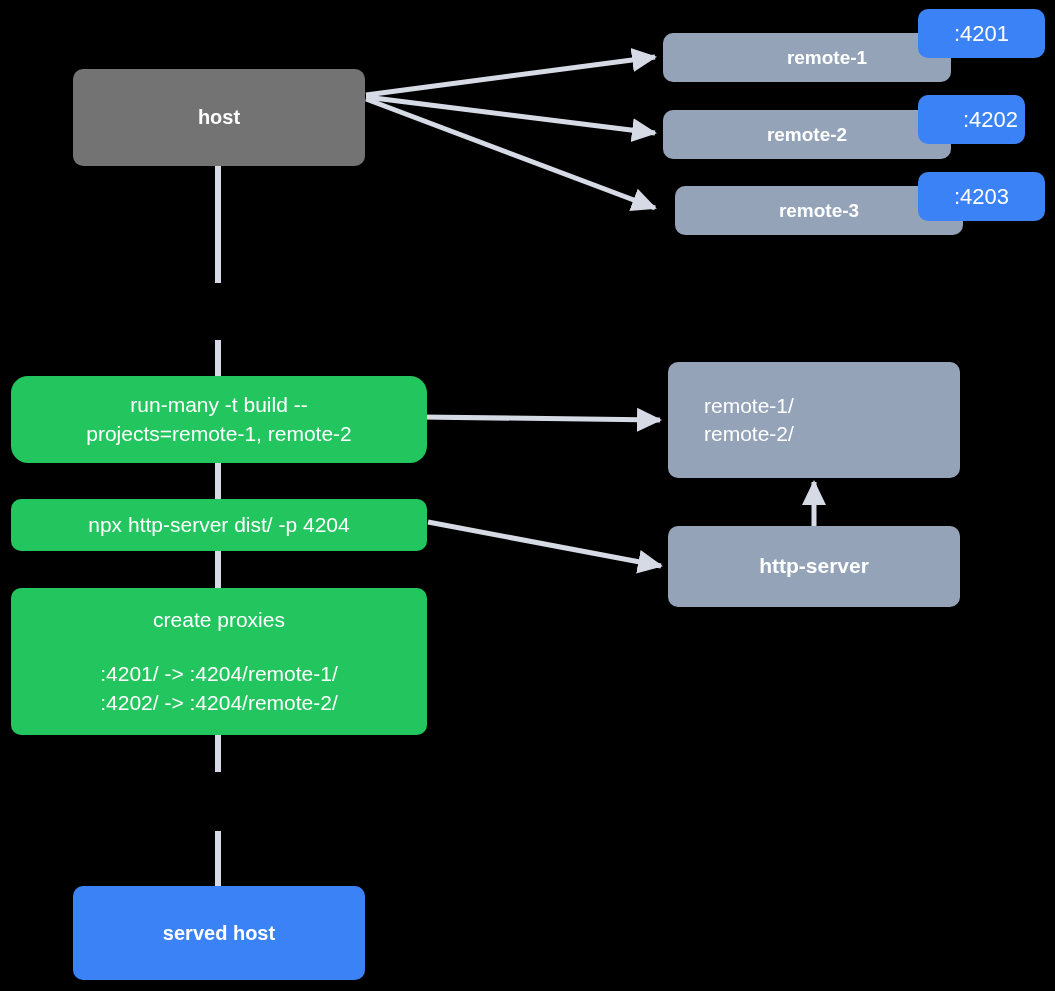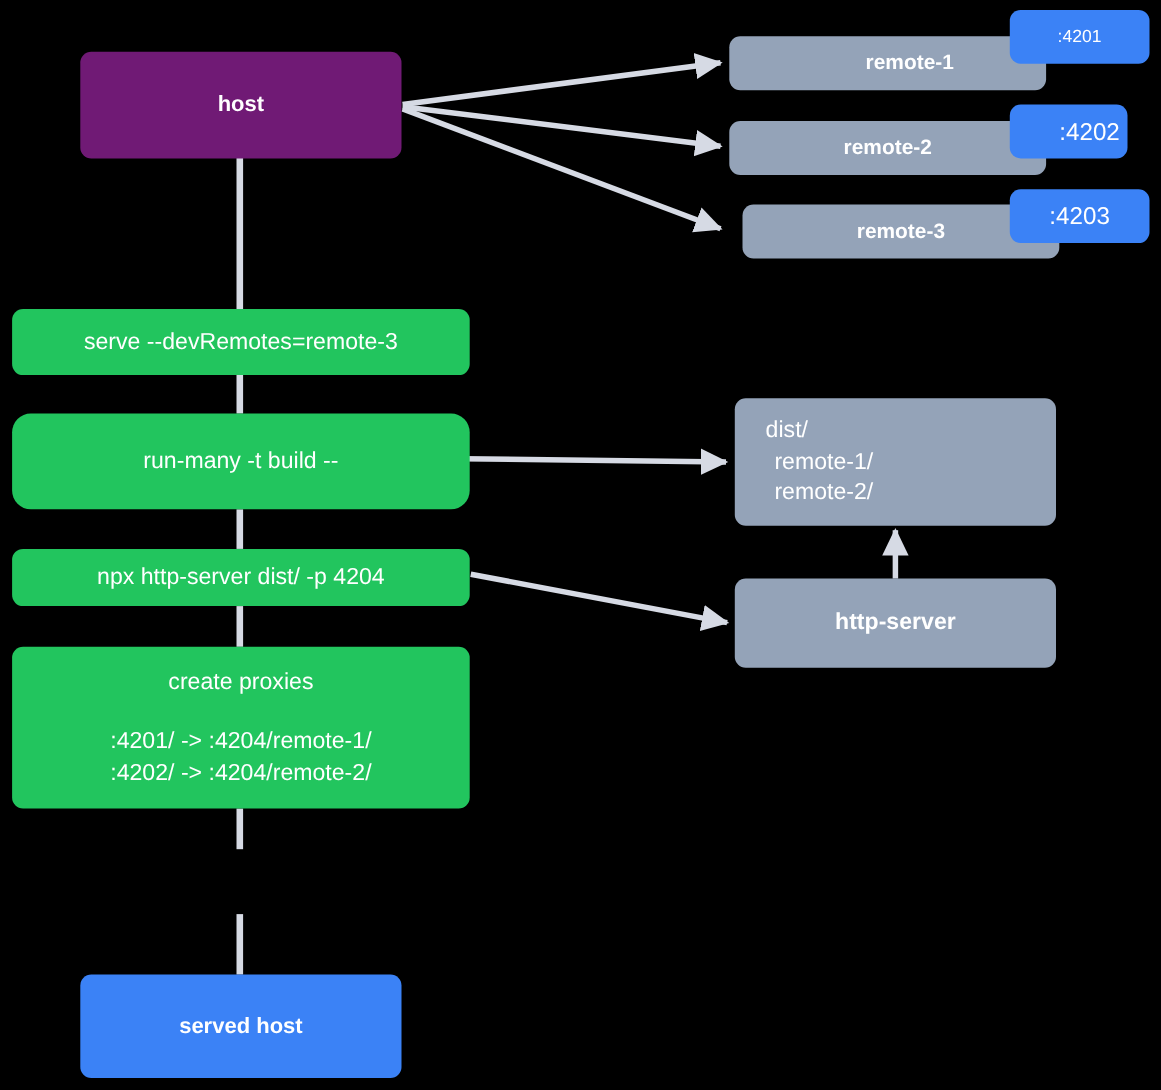--- a/index.html
+++ b/index.html
@@ -27,21 +27,22 @@
     border-radius: 10px;
     color: #ffffff;
     text-align: center;
     line-height: 1.35;
     z-index: 3;
   }
   .node.bold {
     font-weight: bold;
   }
   .node-host {
-    background: #701a75;
+    background: #737373;
+    margin-top: 22px;
   }
   .node-green {
     background: #22C55E;
   }
   .node-slate {
     background: #94A3B8;
   }
   .node-blue {
     background: #3B82F6;
   }
@@ -115,64 +116,61 @@
     <path class="edge-line" d="M814,526 L814,482" marker-end="url(#arrowhead)"></path>
   </svg>
 
   <div class="node node-host bold" style="left:73px; top:47px; width:292px; height:97px; font-size:20px;">
     <span>host</span>
   </div>
 
   <div class="node node-slate bold" style="left:663px; top:33px; width:288px; height:49px; font-size:19px;padding-left:40px;">
     <span>remote-1</span>
   </div>
-  <div class="badge" style="left:918px; top:9px; width:127px; height:49px; font-size:16px;">
+  <div class="badge" style="left:918px; top:9px; width:127px; height:49px; font-size:22px;">
     <span>:4201</span>
   </div>
 
   <div class="node node-slate bold" style="left:663px; top:110px; width:288px; height:49px; font-size:19px;">
     <span>remote-2</span>
   </div>
   <div class="badge" style="left:918px; top:95px; width:107px; height:49px; font-size:22px;padding-left:38px;">
     <span>:4202</span>
   </div>
 
   <div class="node node-slate bold" style="left:663px; top:186px; width:288px; height:49px; font-size:19px;margin-left:12px;">
     <span>remote-3</span>
   </div>
   <div class="badge" style="left:918px; top:172px; width:127px; height:49px; font-size:22px;">
     <span>:4203</span>
   </div>
 
-  <div class="node node-green" style="left:11px; top:281px; width:416px; height:60px; font-size:21px;">
-    <span>serve --devRemotes=remote-3</span>
-  </div>
 
   <div class="node node-green" style="left:11px; top:376px; width:416px; height:87px; font-size:21px;border-radius:17px;">
     <span>run-many -t build --</span>
+    <span>projects=remote-1, remote-2</span>
   </div>
 
   <div class="node node-green" style="left:11px; top:499px; width:416px; height:52px; font-size:21px;">
     <span>npx http-server dist/ -p 4204</span>
   </div>
 
   <div class="node node-green" style="left:11px; top:588px; width:416px; height:147px; font-size:21px;">
     <span>create proxies</span>
     <span class="proxy-gap"></span>
     <span>:4201/ -&gt; :4204/remote-1/</span>
     <span>:4202/ -&gt; :4204/remote-2/</span>
   </div>
 
 
   <div class="node node-blue bold" style="left:73px; top:886px; width:292px; height:94px; font-size:20px;">
     <span>served host</span>
   </div>
 
   <div class="node node-slate" style="left:668px; top:362px; width:292px; height:116px; font-size:21px; align-items:flex-start;">
-    <span class="dist-inner">dist/</span>
     <span class="dist-inner dist-line-indent">remote-1/</span>
     <span class="dist-inner dist-line-indent">remote-2/</span>
   </div>
 
   <div class="node node-slate bold" style="left:668px; top:526px; width:292px; height:81px; font-size:21px;">
     <span>http-server</span>
   </div>
 
 </div>
 

